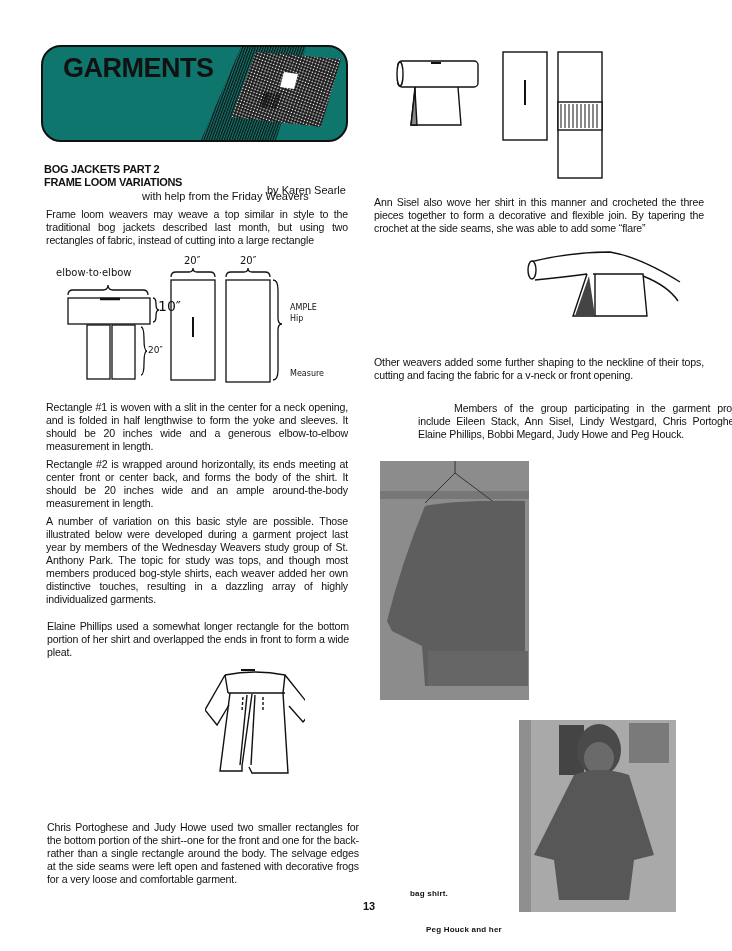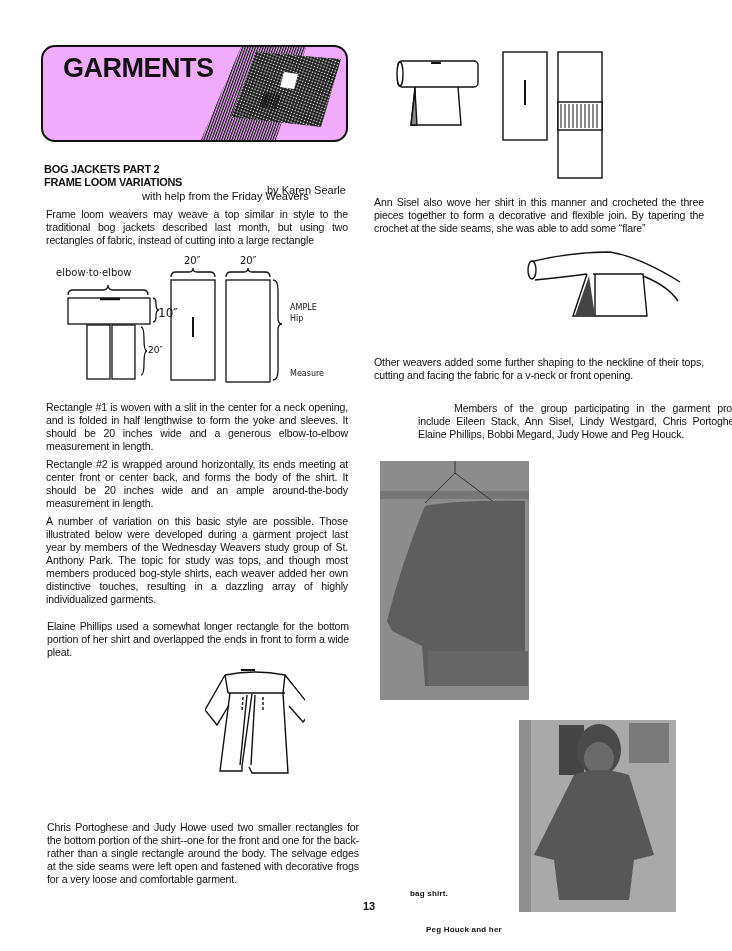--- a/index.html
+++ b/index.html
@@ -1,20 +1,20 @@
 <!DOCTYPE html>
 <html><head>
 <meta charset="utf-8">
 <style>
   html, body { margin: 0; padding: 0; background: #ffffff; }
   body { width: 732px; height: 951px; position: relative; overflow: hidden;
          font-family: "Liberation Sans", sans-serif; color: #111; }
   .abs { position: absolute; }
   .banner { left: 41px; top: 45px; width: 303px; height: 93px; border: 2px solid #111;
-            border-radius: 14px; overflow: hidden; background: #f0abfc; }
+            border-radius: 20px; overflow: hidden; background: #0f766e; }
   .banner-title { position: absolute; left: 20px; top: 6px; font-size: 27px; font-weight: bold;
                   letter-spacing: -0.5px; color: #111; font-family: "Liberation Sans", sans-serif; }
   .banner-art { position: absolute; right: 0; top: 0; width: 160px; height: 93px; }
   .heading { font-weight: bold; font-size: 11px; line-height: 13px; letter-spacing: -0.3px; }
   .byline { font-size: 11px; line-height: 13px; }
   .para { font-size: 10.6px; line-height: 13px; text-align: justify; letter-spacing: -0.15px; }
   .caption { font-size: 8px; font-weight: bold; line-height: 11px; letter-spacing: 0.2px; }
   .pageno { font-size: 11px; font-weight: bold; text-align: right; }
   .hand { font-family: "DejaVu Sans", sans-serif; font-size: 10px; color: #111; }
   .photo { background: #8a8a8a; }
@@ -68,21 +68,21 @@
       <line x1="133" y1="62" x2="133" y2="82" stroke-width="2"></line>
 
       <path d="M166,22 q0,-5 5,-5 h13 q4,0 4,-4 q0,4 4,4 h13 q5,0 5,5"></path>
       <rect x="166" y="25" width="44" height="102"></rect>
       <path d="M213,25 q5,0 5,10 v28 q0,6 4,6 q-4,0 -4,6 v40 q0,10 -5,10"></path>
     </g>
   </svg>
   <span class="abs hand" style="left:-4px; top:12px;">elbow·to·elbow</span>
   <span class="abs hand" style="left:124px; top:0px;">20″</span>
   <span class="abs hand" style="left:180px; top:0px;">20″</span>
-  <span class="abs hand" style="left:98px; top:51px; font-size:12px;">10″</span>
+  <span class="abs hand" style="left:98px; top:43px; font-size:14px;">10″</span>
   <span class="abs hand" style="left:88px; top:90px; font-size:9px;">20″</span>
   <span class="abs hand" style="left:230px; top:48px; font-size:8px;">AMPLE</span>
   <span class="abs hand" style="left:230px; top:59px; font-size:8px;">Hip</span>
   <span class="abs hand" style="left:230px; top:70px; font-size:8px;margin-top:44px;">Measure</span>
 </div>
 
 <div class="abs para" style="left:46px; top:401px; width:302px;">Rectangle #1 is woven with a slit in the center for a neck opening, and is folded in half lengthwise to form the yoke and sleeves. It should be 20 inches wide and a generous elbow-to-elbow measurement in length.</div>
 <div class="abs para" style="left:46px; top:458px; width:302px;">Rectangle #2 is wrapped around horizontally, its ends meeting at center front or center back, and forms the body of the shirt. It should be 20 inches wide and an ample around-the-body measurement in length.</div>
 <div class="abs para" style="left:46px; top:515px; width:302px;">A number of variation on this basic style are possible. Those illustrated below were developed during a garment project last year by members of the Wednesday Weavers study group of St. Anthony Park. The topic for study was tops, and though most members produced bog-style shirts, each weaver added her own distinctive touches, resulting in a dazzling array of highly individualized garments.</div>
 <div class="abs para" style="left:47px; top:620px; width:302px;">Elaine Phillips used a somewhat longer rectangle for the bottom portion of her shirt and overlapped the ends in front to form a wide pleat.</div>

